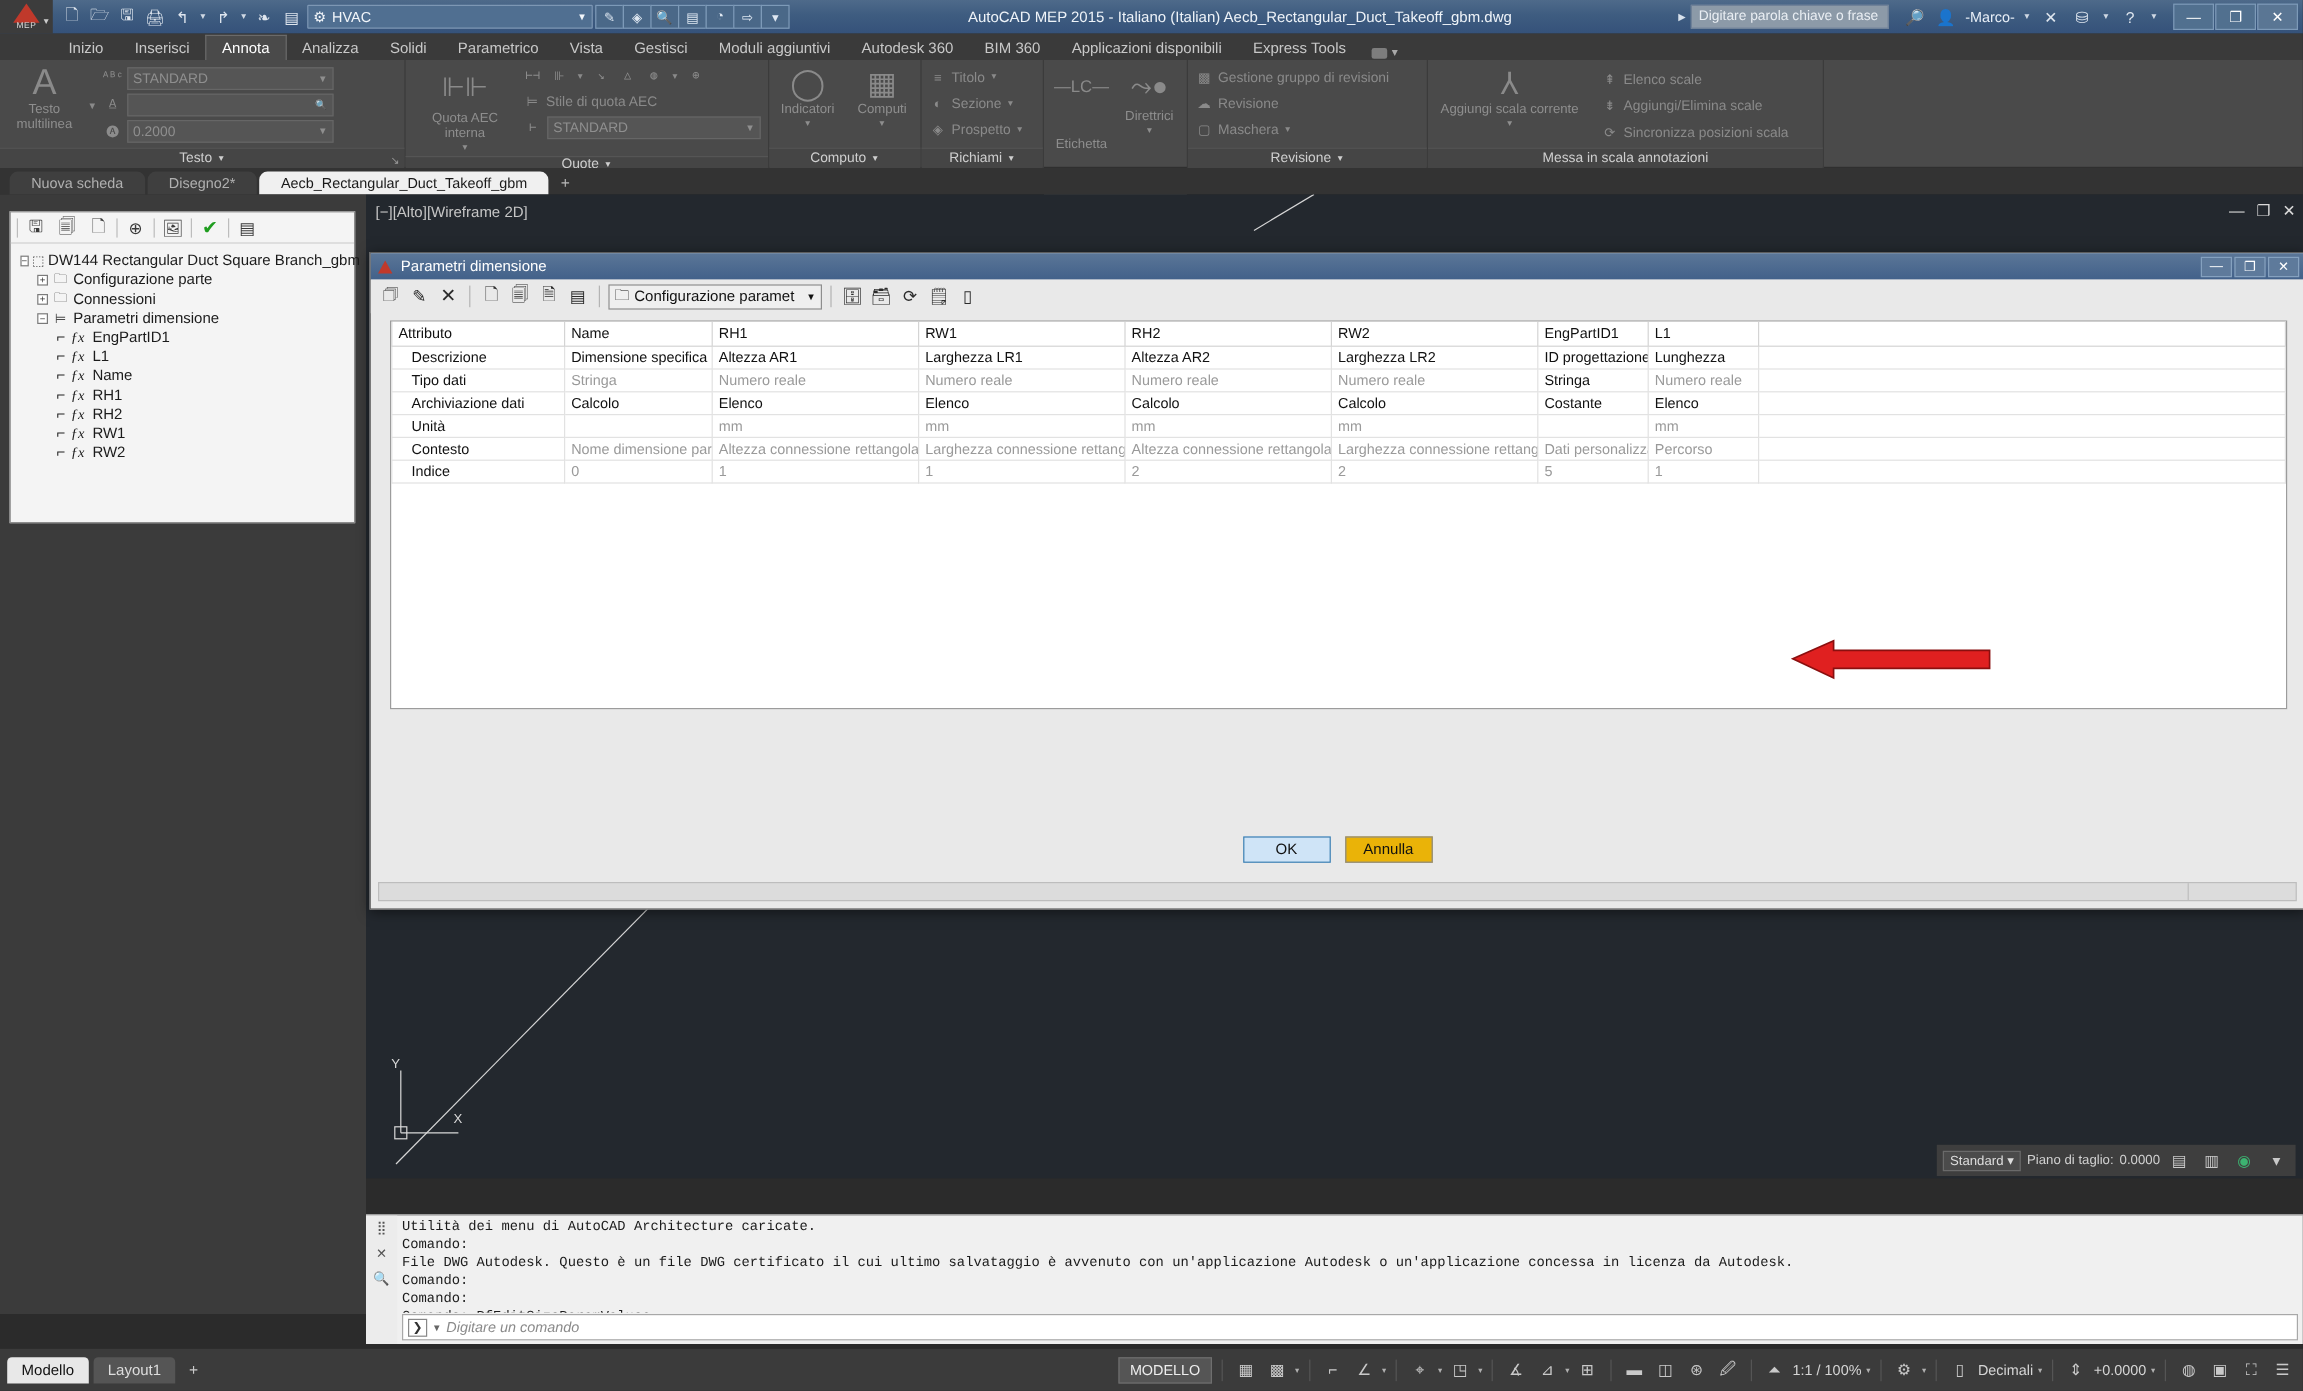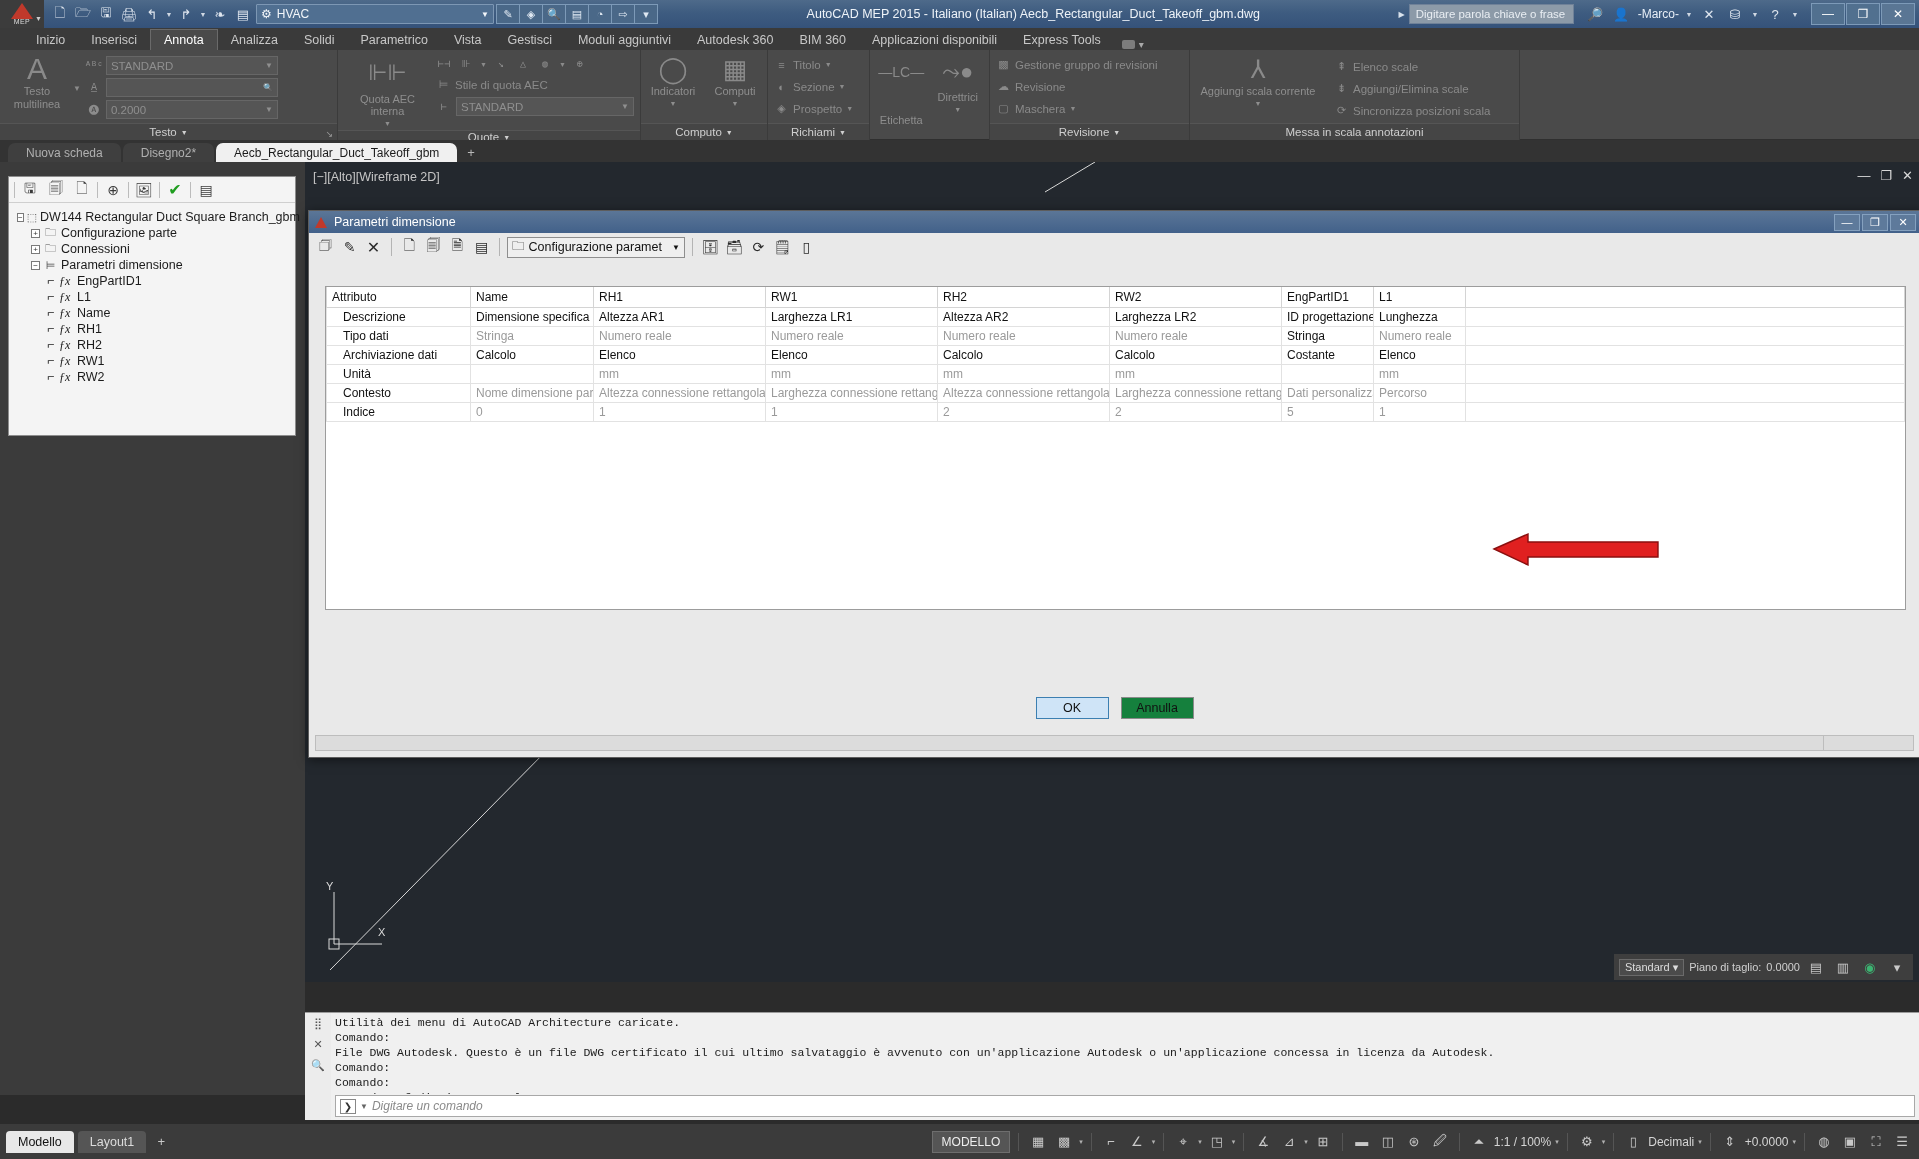--- a/index.html
+++ b/index.html
@@ -36,21 +36,21 @@
       color:#e9eef3; font-size:11.5px; padding:0 6px; line-height:18px;
       overflow:hidden; white-space:nowrap;}
   .t-right { display:flex; align-items:center; gap:6px; color:#e7eef6; font-size:12px; padding-right:4px;}
   .wbtns { display:flex; align-items:center; gap:1px; margin-left:6px;}
   .wbtn { width:34px;height:22px; background:#51708f; border:1px solid #7d9ab8;
       color:#fff;font-size:12px;display:flex;align-items:center;justify-content:center;}
   .wbtn.close { background:#5a7694; }
 
   
   .ribtabs { position:absolute; left:0; top:28px; width:1919px; height:22px;
-      background:#3a3a3a; display:flex; align-items:flex-end; padding-left:23px; }
+      background:#3a3a3a; display:flex; align-items:flex-end; padding-left:44px; }
   .rtab { height:21px; padding:0 13px; color:#c8c8c8; font-size:12.5px;
       display:flex;align-items:center; }
   .rtab.active { background:#4a4a4a; color:#fff; border-top:1px solid #6a6a6a;
       border-left:1px solid #6a6a6a; border-right:1px solid #6a6a6a; }
   .rtab-end { display:flex;align-items:center;gap:4px;padding:0 8px;color:#a9a9a9;font-size:10px;}
   .rtab-end .pill { width:13px;height:9px;background:#7d7d7d;border-radius:2px;display:inline-block;}
 
   
   .ribbon { position:absolute; left:0; top:50px; width:1919px; height:90px;
       background:#4a4a4a; border-bottom:1px solid #2f2f2f; display:flex; }
@@ -121,33 +121,33 @@
   .dlg-tools { height:28px; background:#e9e9e9; display:flex; align-items:center; gap:3px;
       padding:3px 6px; }
   .dtool { width:21px;height:21px;display:flex;align-items:center;justify-content:center;
       color:#2b2b2b; font-size:14px;}
   .dsep { width:1px;height:18px;background:#b4b4b4; margin:0 4px;}
   .dcombo { height:21px; display:flex;align-items:center;gap:4px; padding:0 4px;
       border:1px solid #8e8e8e; background:#efefef; font-size:12.5px; color:#111;}
   .dcombo .cv { font-size:8px; margin-left:6px;}
 
   .grid-wrap { position:absolute; left:16px; top:56px; right:14px; height:324px;
-      background:#fff; border:1px solid #9c9c9c; overflow:hidden;margin-top:19px;}
+      background:#fff; border:1px solid #9c9c9c; overflow:hidden;}
   table.pgrid { border-collapse:collapse; width:100%; table-layout:fixed; }
   table.pgrid th { background:#fff; border:1px solid #d4d4d4; border-top:none;
       font-weight:normal; font-size:12px; color:#111; text-align:left;
       padding:3px 5px; height:19px;}
   table.pgrid td { border:1px solid #e2e2e2; font-size:12px; color:#111;
       padding:2px 5px; height:17px; white-space:nowrap; overflow:hidden;}
   table.pgrid td.dim { color:#9a9a9a; }
   table.pgrid td.attr { padding-left:16px; }
 
   .dlg-ok-row { position:absolute; left:0; right:0; bottom:38px; display:flex;
       justify-content:center; gap:12px;}
-  .dbtn { width:73px;height:22px; font-size:12.5px; background:#15803d;
+  .dbtn { width:73px;height:22px; font-size:12.5px; background:#eab308;
       border:1px solid #8a8a8a; display:flex;align-items:center;justify-content:center;color:#111;}
   .dbtn.primary { background:#cfe4f7; border:1px solid #3c7fb1; }
   .dlg-foot { position:absolute; left:6px; right:6px; bottom:6px; height:16px;
       background:#dcdcdc; border:1px solid #bdbdbd; display:flex;}
   .dlg-foot .seg { border-left:1px solid #bdbdbd; width:90px;}
 
   .arrow-ann { position:absolute; left:1183px; top:321px; width:168px; height:35px; }
 
   
   .cmdwin { position:absolute; left:305px; top:1012px; width:1614px; height:108px;

